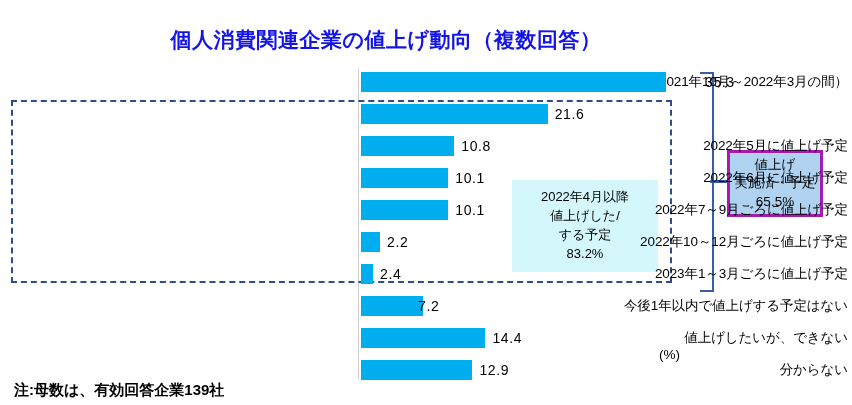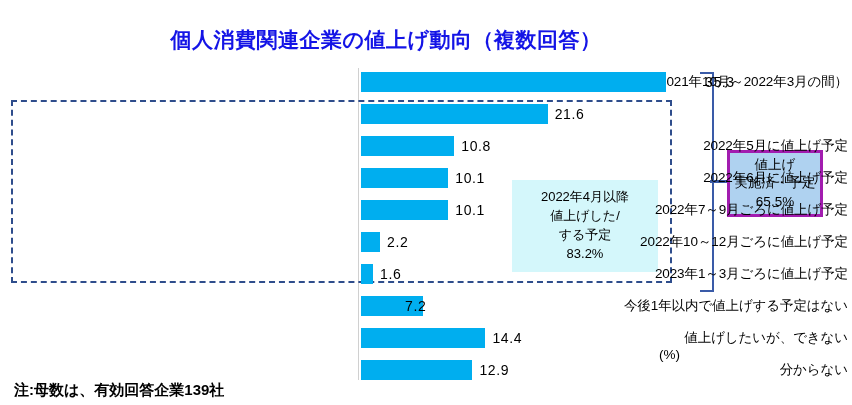--- a/index.html
+++ b/index.html
@@ -237,26 +237,26 @@
         <div class="bar-value" style="left: 455.266px;">10.1</div>
       </div>
       <div class="row" style="top: 232px; width: 852px;">
         <div class="row-label">2022年10～12月ごろに値上げ予定</div>
         <div class="bar" style="width: 19.0085px; background: rgb(0, 174, 239);"></div>
         <div class="bar-value" style="left: 387.008px;">2.2</div>
       </div>
       <div class="row" style="top: 264px; width: 852px;">
         <div class="row-label">2023年1～3月ごろに値上げ予定</div>
         <div class="bar" style="width: 12.0963px; background: rgb(0, 174, 239);"></div>
-        <div class="bar-value" style="left: 380.096px;">1.6</div>
+        <div class="bar-value" style="left: 380.096px;">2.4</div>
       </div>
       <div class="row" style="top: 296px; width: 852px;">
         <div class="row-label">今後1年以内で値上げする予定はない</div>
         <div class="bar" style="width: 62.2096px; background: rgb(0, 174, 239);"></div>
-        <div class="bar-value" style="left: 405px;">7.2</div>
+        <div class="bar-value" style="left: 418px;">7.2</div>
       </div>
       <div class="row" style="top: 328px; width: 852px;">
         <div class="row-label">値上げしたいが、できない</div>
         <div class="bar" style="width: 124.419px; background: rgb(0, 174, 239);"></div>
         <div class="bar-value" style="left: 492.419px;">14.4</div>
       </div>
       <div class="row" style="top: 360px; width: 852px;">
         <div class="row-label">分からない</div>
         <div class="bar" style="width: 111.459px; background: rgb(0, 174, 239);"></div>
         <div class="bar-value" style="left: 479.459px;">12.9</div>

